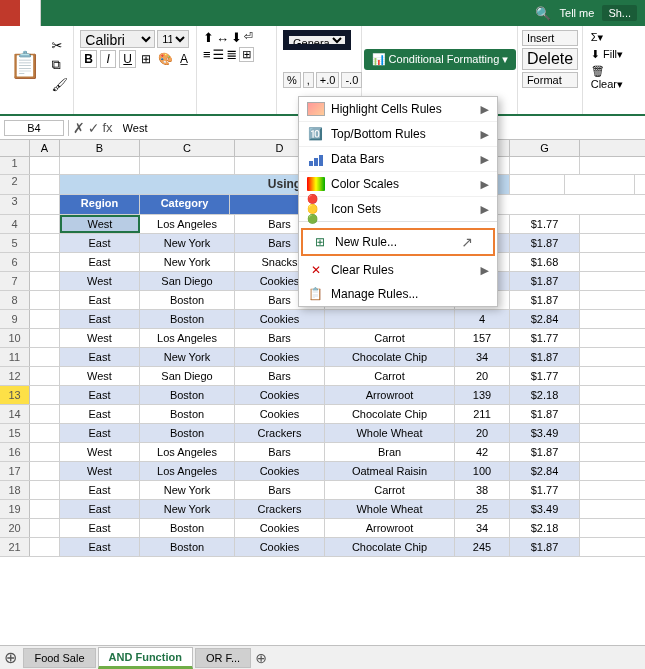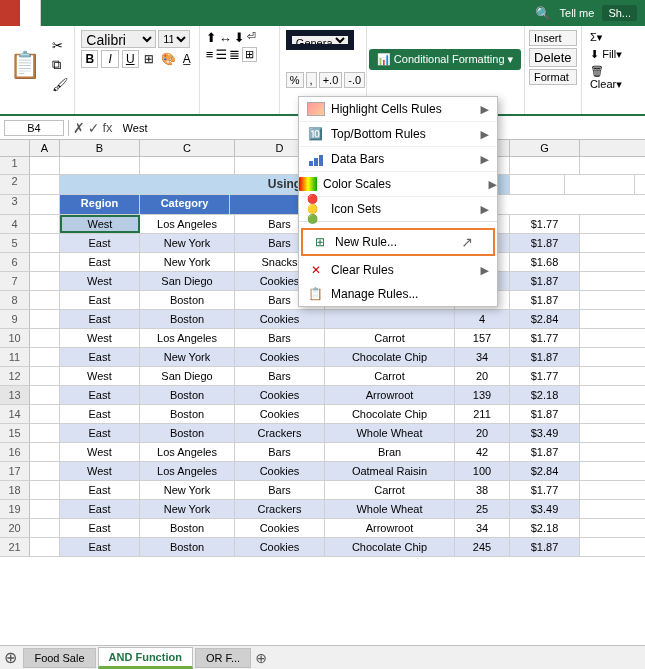--- a/index.html
+++ b/index.html
@@ -106,21 +106,21 @@
           <span>📊</span>
           <span>Conditional Formatting ▾</span>
         </button>
       </div>
       <div style="font-size:10px; color:#555;">Styles</div>
     </div>
 
     <div style="display:flex; flex-direction:column; border-right:1px solid #e0e0e0; padding:4px 6px; min-width:55px; justify-content:space-between; align-items:center;">
       <div style="flex:1; display:flex; flex-direction:column; gap:2px; padding-bottom:10px;">
         <div style="font-size:11px; cursor:pointer; padding:1px 4px; border:1px solid #c0c0c0; background:#f5f5f5;">Insert</div>
-        <div style="font-size:13px; cursor:pointer; padding:1px 4px; border:1px solid #c0c0c0; background:#f5f5f5;">Delete</div>
+        <div style="font-size:16px; cursor:pointer; padding:1px 4px; border:1px solid #c0c0c0; background:#f5f5f5;">Delete</div>
         <div style="font-size:11px; cursor:pointer; padding:1px 4px; border:1px solid #c0c0c0; background:#f5f5f5;">Format</div>
       </div>
       <div style="font-size:10px; color:#555;"></div>
     </div>
 
     <div style="display:flex; flex-direction:column; padding:4px 6px; min-width:55px; justify-content:space-between; align-items:center;">
       <div style="flex:1; display:flex; flex-direction:column; gap:2px; padding-bottom:10px;">
         <div style="font-size:11px; cursor:pointer; padding:1px 2px; display:flex; align-items:center; gap:2px;">
             <span>Σ▾</span>
           </div>
@@ -269,21 +269,21 @@
             <div style="width: 30px; min-width: 30px; background: rgb(240, 240, 240); border-right: 1px solid rgb(192, 192, 192); text-align: center; font-size: 11px; color: rgb(85, 85, 85); display: flex; align-items: center; justify-content: center;">12</div>
             <div style="width: 30px; min-width: 30px; border-right: 1px solid rgb(208, 208, 208); font-size: 11px; padding: 1px 3px; text-align: center; background: rgb(255, 255, 255); overflow: hidden; white-space: nowrap; display: flex; align-items: center; justify-content: center;"></div>
             <div style="width: 80px; min-width: 80px; border-right: 1px solid rgb(208, 208, 208); font-size: 11px; padding: 1px 3px; text-align: center; background: rgb(255, 255, 255); overflow: hidden; white-space: nowrap; display: flex; align-items: center; justify-content: center;">West</div>
             <div style="width: 95px; min-width: 95px; border-right: 1px solid rgb(208, 208, 208); font-size: 11px; padding: 1px 3px; text-align: center; background: rgb(255, 255, 255); overflow: hidden; white-space: nowrap; display: flex; align-items: center; justify-content: center;">San Diego</div>
             <div style="width: 90px; min-width: 90px; border-right: 1px solid rgb(208, 208, 208); font-size: 11px; padding: 1px 3px; text-align: center; background: rgb(255, 255, 255); overflow: hidden; white-space: nowrap; display: flex; align-items: center; justify-content: center;">Bars</div>
             <div style="width: 130px; min-width: 130px; border-right: 1px solid rgb(208, 208, 208); font-size: 11px; padding: 1px 3px; text-align: center; background: rgb(255, 255, 255); overflow: hidden; white-space: nowrap; display: flex; align-items: center; justify-content: center;">Carrot</div>
             <div style="width: 55px; min-width: 55px; border-right: 1px solid rgb(208, 208, 208); font-size: 11px; padding: 1px 3px; text-align: center; background: rgb(255, 255, 255); overflow: hidden; white-space: nowrap; display: flex; align-items: center; justify-content: center;">20</div>
             <div style="width: 70px; min-width: 70px; border-right: 1px solid rgb(208, 208, 208); font-size: 11px; padding: 1px 3px; text-align: center; background: rgb(255, 255, 255); overflow: hidden; white-space: nowrap; display: flex; align-items: center; justify-content: center;">$1.77</div>
           </div>
           <div style="display: flex; border-bottom: 1px solid rgb(208, 208, 208); height: 19px;">
-            <div style="width: 30px; min-width: 30px; background: #e5e5e5; border-right: 1px solid rgb(192, 192, 192); text-align: center; font-size: 11px; color: rgb(85, 85, 85); display: flex; align-items: center; justify-content: center;">13</div>
+            <div style="width: 30px; min-width: 30px; background: #fde047; border-right: 1px solid rgb(192, 192, 192); text-align: center; font-size: 11px; color: rgb(85, 85, 85); display: flex; align-items: center; justify-content: center;">13</div>
             <div style="width: 30px; min-width: 30px; border-right: 1px solid rgb(208, 208, 208); font-size: 11px; padding: 1px 3px; text-align: center; background: rgb(255, 255, 255); overflow: hidden; white-space: nowrap; display: flex; align-items: center; justify-content: center;"></div>
             <div style="width: 80px; min-width: 80px; border-right: 1px solid rgb(208, 208, 208); font-size: 11px; padding: 1px 3px; text-align: center; background: rgb(217, 225, 242); overflow: hidden; white-space: nowrap; display: flex; align-items: center; justify-content: center;">East</div>
             <div style="width: 95px; min-width: 95px; border-right: 1px solid rgb(208, 208, 208); font-size: 11px; padding: 1px 3px; text-align: center; background: rgb(217, 225, 242); overflow: hidden; white-space: nowrap; display: flex; align-items: center; justify-content: center;">Boston</div>
             <div style="width: 90px; min-width: 90px; border-right: 1px solid rgb(208, 208, 208); font-size: 11px; padding: 1px 3px; text-align: center; background: rgb(217, 225, 242); overflow: hidden; white-space: nowrap; display: flex; align-items: center; justify-content: center;">Cookies</div>
             <div style="width: 130px; min-width: 130px; border-right: 1px solid rgb(208, 208, 208); font-size: 11px; padding: 1px 3px; text-align: center; background: rgb(217, 225, 242); overflow: hidden; white-space: nowrap; display: flex; align-items: center; justify-content: center;">Arrowroot</div>
             <div style="width: 55px; min-width: 55px; border-right: 1px solid rgb(208, 208, 208); font-size: 11px; padding: 1px 3px; text-align: center; background: rgb(217, 225, 242); overflow: hidden; white-space: nowrap; display: flex; align-items: center; justify-content: center;">139</div>
             <div style="width: 70px; min-width: 70px; border-right: 1px solid rgb(208, 208, 208); font-size: 11px; padding: 1px 3px; text-align: center; background: rgb(217, 225, 242); overflow: hidden; white-space: nowrap; display: flex; align-items: center; justify-content: center;">$2.18</div>
           </div>
           <div style="display: flex; border-bottom: 1px solid rgb(208, 208, 208); height: 19px;">
             <div style="width: 30px; min-width: 30px; background: rgb(240, 240, 240); border-right: 1px solid rgb(192, 192, 192); text-align: center; font-size: 11px; color: rgb(85, 85, 85); display: flex; align-items: center; justify-content: center;">14</div>
@@ -398,21 +398,21 @@
       <div style="display:flex; align-items:center; padding:5px 8px; cursor:pointer; font-size:12px; gap:6px; border-bottom:1px solid #f0f0f0;">
         <div style="width:18px; height:14px; display:flex; align-items:flex-end; gap:1px; justify-content:center;">
           <div style="width:4px; height:5px; background:#4472c4;"></div>
           <div style="width:4px; height:8px; background:#4472c4;"></div>
           <div style="width:4px; height:11px; background:#4472c4;"></div>
         </div>
         <span>Data Bars</span>
         <span style="margin-left:auto; color:#666; font-size:11px;">▶</span>
       </div>
 
-      <div style="display:flex; align-items:center; padding:5px 0; cursor:pointer; font-size:12px; gap:6px; border-bottom:1px solid #f0f0f0;">
+      <div style="display:flex; align-items:center; padding:5px 8px; cursor:pointer; font-size:12px; gap:6px; border-bottom:1px solid #f0f0f0;">
         <div style="width:18px; height:14px; background:linear-gradient(to right, #ff0000, #ffff00, #00aa00); border-radius:1px;"></div>
         <span>Color Scales</span>
         <span style="margin-left:auto; color:#666; font-size:11px;">▶</span>
       </div>
 
       <div style="display:flex; align-items:center; padding:5px 8px; cursor:pointer; font-size:12px; gap:6px; border-bottom:1px solid #e0e0e0;">
         <div style="width:18px; height:14px; display:flex; align-items:center; gap:1px; font-size:9px;">🔴🟡🟢</div>
         <span>Icon Sets</span>
         <span style="margin-left:auto; color:#666; font-size:11px;">▶</span>
       </div>

